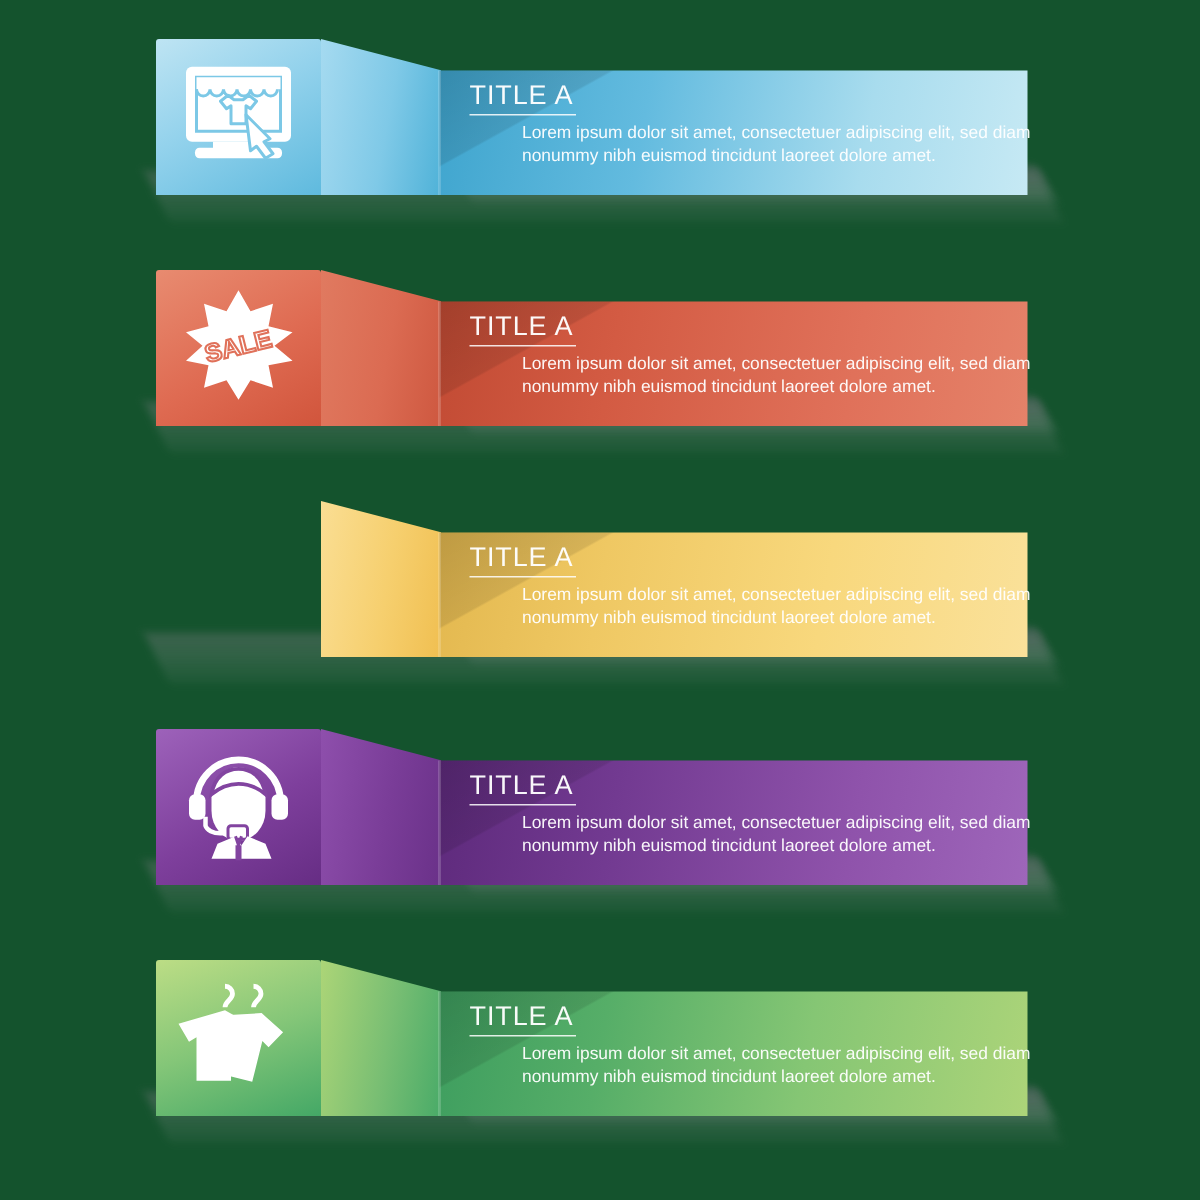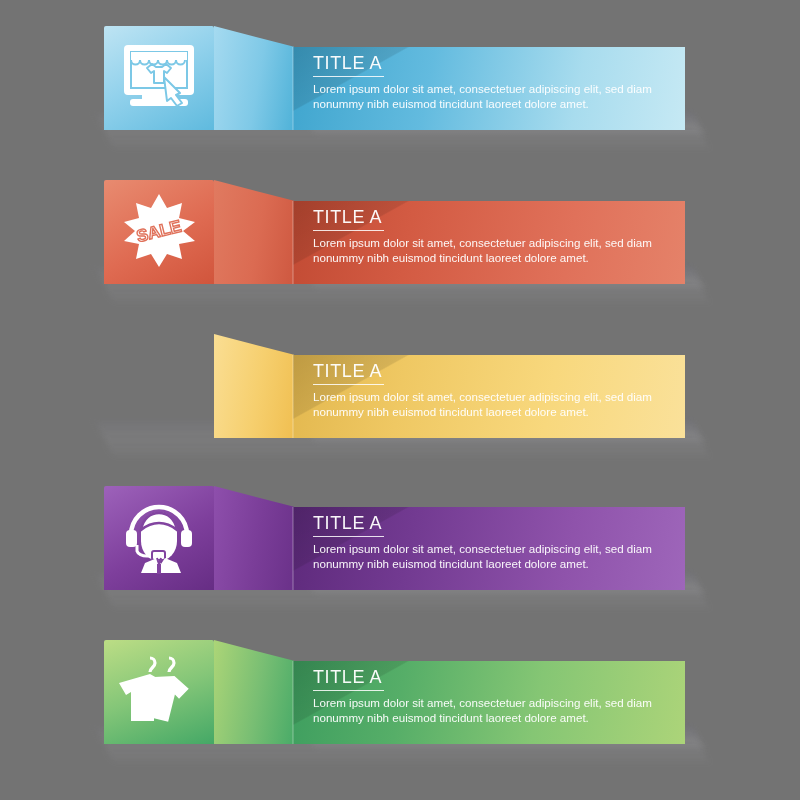--- a/index.html
+++ b/index.html
@@ -8,21 +8,21 @@
     padding: 0;
     background: #ffffff;
   }
   body {
     font-family: "Liberation Sans", sans-serif;
   }
   #canvas {
     position: relative;
     width: 800px;
     height: 800px;
-    background: #737373;
+    background: #14532d;
     overflow: hidden;
   }
 
   
   .ribbon {
     position: absolute;
     left: 0;
     width: 800px;
     height: 160px;
   }
@@ -127,20 +127,21 @@
     height: 1px;
     background: rgba(255,255,255,0.85);
     margin-top: 2px;
     margin-bottom: 4px;
   }
   .rib-body {
     font-size: 11.6px;
     line-height: 15px;
     color: rgba(255,255,255,0.95);
     width: 352px;
+    margin-left: 35px;
   }
 
   
   .glyph {
     position: absolute;
     left: 50%;
     top: 50%;
     transform: translate(-50%,-50%);
   }
 

